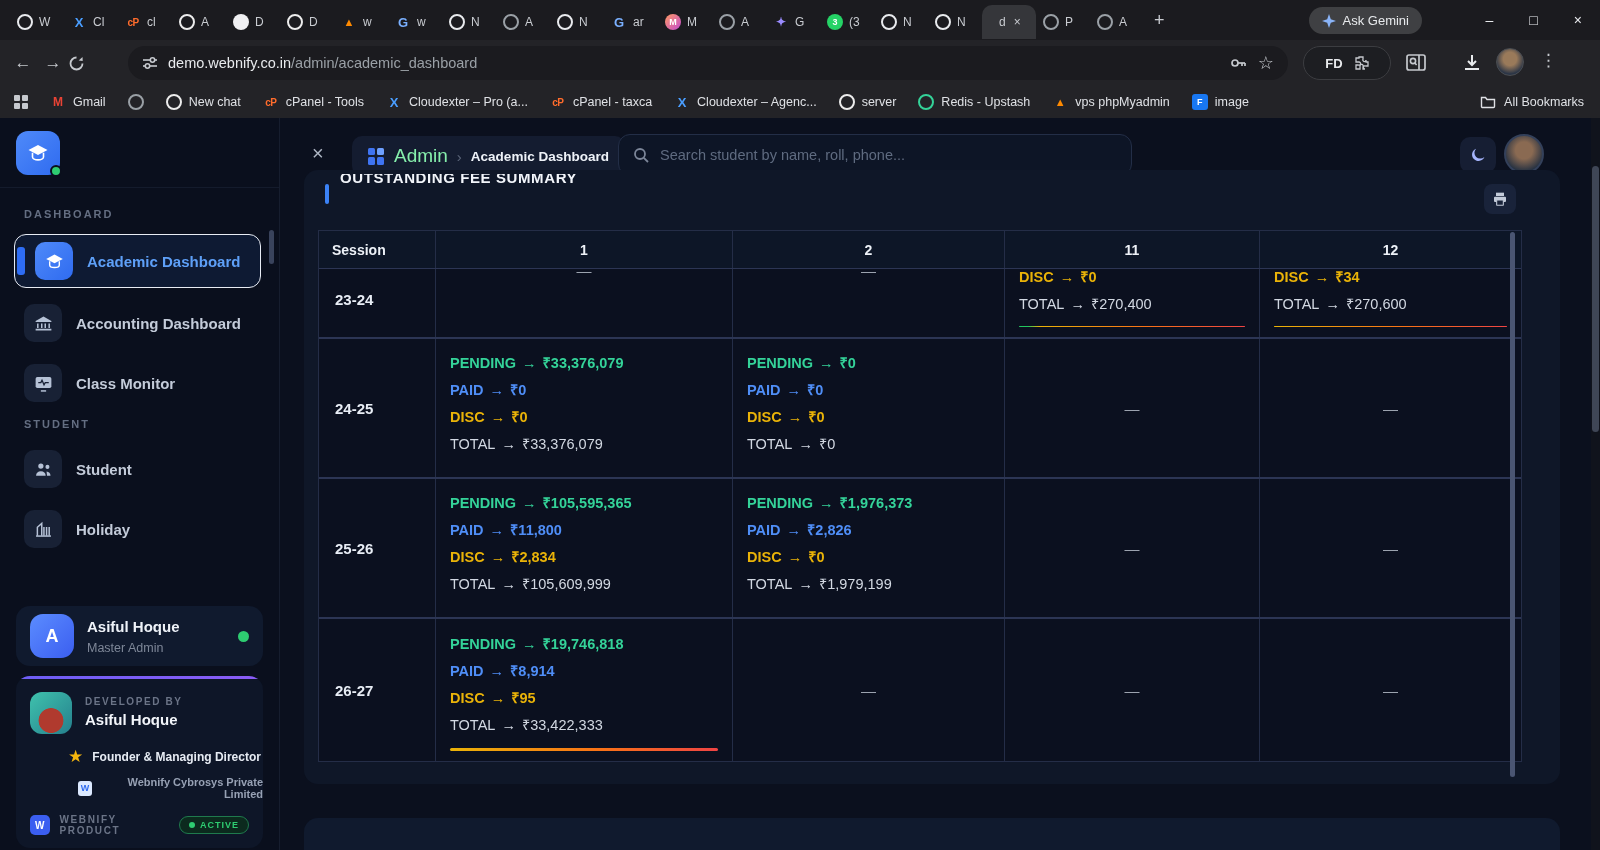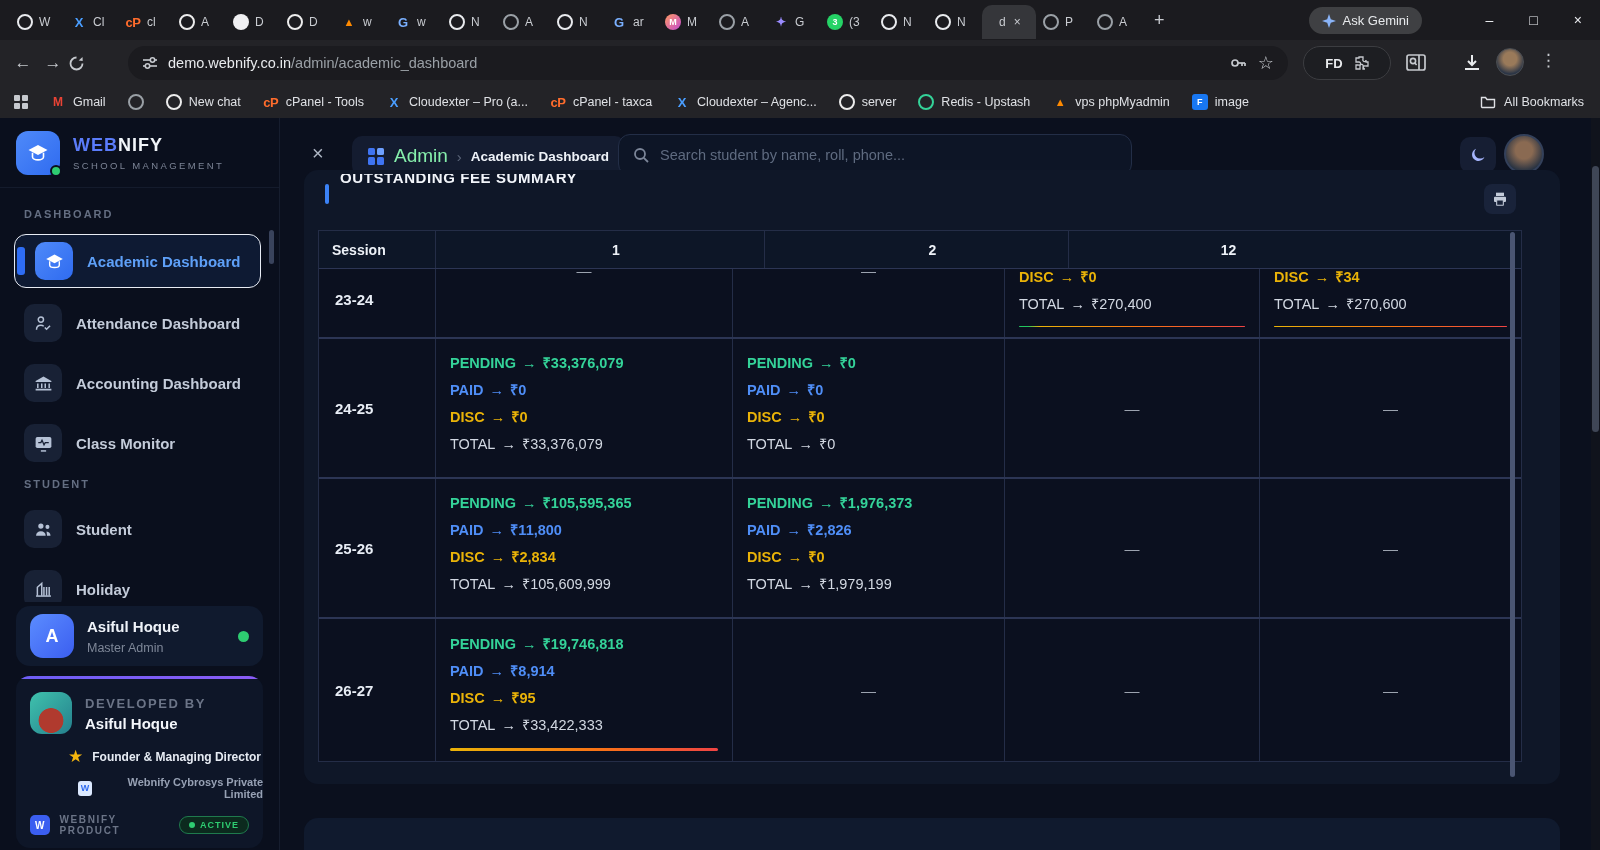--- a/index.html
+++ b/index.html
@@ -12,21 +12,21 @@
   #tabs { display:flex; align-items:center; height:40px; }
   .tab { display:flex; align-items:center; gap:6px; width:54px; height:34px; margin-top:4px;
     padding:0 7px; overflow:hidden; border-radius:10px 10px 0 0; cursor:default; }
   .tab.active { background:#35363a; }
   .tlabel { color:#c9ccd1; font-size:12px; white-space:nowrap; }
   .tclose { color:#c9ccd1; font-size:12px; margin-left:2px; }
   .fav { flex:0 0 16px; width:16px; height:16px; border-radius:50%; display:flex;
     align-items:center; justify-content:center; font-size:9px; font-weight:bold; }
   .fav-target { border:2.5px solid #e8eaed; }
   .fav-x { color:#4a9eff; font-size:13px; }
-  .fav-cpanel { color:#ff6c2c; font-size:13px; letter-spacing:-.5px; }
+  .fav-cpanel { color:#ff6c2c; font-size:10px; letter-spacing:-.5px; }
   .fav-openai { border:2.5px solid #ececec; }
   .fav-github { background:#f0f0f2; }
   .fav-flame { color:#ff8a00; font-size:11px; }
   .fav-google { color:#7ab0ff; font-size:13px; }
   .fav-gemini { color:#9b8cff; font-size:12px; }
   .fav-wa { background:#25d366; color:#fff; }
   .fav-m { background:linear-gradient(135deg,#ff9a62,#c44bd1); color:#fff; }
   .fav-globe { border:2px solid #9aa0a6; position:relative; }
   .fav-redis { border:2.5px solid #34d399; }
   .fav-gmail { color:#ea4335; font-size:12px; }
@@ -97,21 +97,21 @@
   #user-card .uav { width:44px; height:44px; border-radius:13px; background:linear-gradient(135deg,#5b8cff,#3b5ef0);
     color:#fff; font-weight:bold; font-size:18px; display:flex; align-items:center; justify-content:center; }
   #user-card .uname { font-size:15px; font-weight:bold; color:#eef2f8; }
   #user-card .urole { font-size:12.5px; color:#7e8798; margin-top:6px; }
   #user-card .ustatus { margin-left:auto; width:11px; height:11px; border-radius:50%; background:var(--active); }
   #dev-card { margin:10px 16px 0; background:#0e1628; border-radius:14px; overflow:hidden; padding-bottom:12px; }
   #dev-card .topbar { height:3px; background:linear-gradient(90deg,#6d5ef5,#8b5cf6); }
   .dev-row1 { display:flex; gap:13px; padding:13px 14px 0; }
   .dev-photo { width:42px; height:42px; border-radius:12px;
     background:radial-gradient(circle at 50% 68%, #b03a2e 0 34%, transparent 36%), linear-gradient(135deg,#3fc2ad,#25808d); }
-  .dev-heading { font-size:13px; font-weight:bold; color:#6b7487; letter-spacing:1.6px; margin-top:4px; }
+  .dev-heading { font-size:10px; font-weight:bold; color:#6b7487; letter-spacing:1.6px; margin-top:4px; }
   .dev-name { font-size:15px; font-weight:bold; color:#f2f5fa; margin-top:4px; }
   .dev-row2 { display:flex; align-items:center; gap:9px; margin:12px 0 0 52px; }
   .dev-star { color:#f5b60e; font-size:17px; }
   .dev-title { font-size:12px; font-weight:bold; color:#e6ebf3; }
   .dev-row3 { display:flex; align-items:center; gap:8px; margin:9px 0 0 62px; }
   .dev-wicon { width:15px; height:15px; border-radius:3px; background:#dce9ff; color:#2f6bf0;
     font-size:9px; font-weight:bold; display:flex; align-items:center; justify-content:center; }
   .dev-company { font-size:11px; font-weight:600; color:#97a1b4;text-align:right; }
   .dev-row4 { display:flex; align-items:center; margin:14px 14px 0; }
   .dev-badge { width:20px; height:20px; border-radius:5px; background:#3b5ef0; color:#fff; font-size:10px;
@@ -145,21 +145,21 @@
   #fee-card { position:absolute; left:24px; top:52px; width:1256px; height:614px; background:#0f1728;
     border-radius:14px; overflow:hidden; }
   #title-bar-accent { position:absolute; left:21px; top:14px; width:4px; height:20px; border-radius:2px; background:var(--accent); }
   #title-clip { position:absolute; left:36px; top:4px; width:600px; height:24px; overflow:hidden; }
   #title-clip span { display:block; margin-top:-5px; font-size:15px; font-weight:bold; letter-spacing:.6px; color:#f2f5fa; }
   #print-btn { position:absolute; left:1180px; top:14px; width:32px; height:30px; border-radius:8px;
     background:#19233a; display:flex; align-items:center; justify-content:center; cursor:pointer; }
 
   #fee-table { position:absolute; left:14px; top:60px; width:1204px; border:1px solid #242d47; }
   .gridrow { display:grid; grid-template-columns:117px 297px 272px 255px 261px; }
-  #fee-table-head { height:38px; border-bottom:1px solid #2c3554; background:#0d1627;gap:32px; }
+  #fee-table-head { height:38px; border-bottom:1px solid #2c3554; background:#0d1627; }
   .th { display:flex; align-items:center; justify-content:center; font-size:14px; font-weight:bold;
     color:#edf1f7; border-right:1px solid #242d47; }
   .th:last-child { border-right:none; }
   .th-session { justify-content:flex-start; padding-left:13px; }
   .trow { border-bottom:2px solid #2c3554; background:#0b101f; }
   .trow:last-child { border-bottom:none; }
   .td { border-right:1px solid #242d47; overflow:hidden; }
   .td:last-child { border-right:none; }
   .session { display:flex; align-items:center; padding-left:16px; font-size:15px; font-weight:bold; color:#e8edf5; }
   .dashcell { display:flex; align-items:center; justify-content:center; color:#9ca3af; font-size:15px; }
@@ -404,46 +404,32 @@
 
   <aside id="sidebar">
     <div id="brand">
       <div id="brand-logo">
         <svg width="24" height="24" viewBox="0 0 24 24">
           <path d="M12 4 2.5 9l9.5 5 9.5-5z" fill="#fff"></path>
           <path d="M6.5 11.8V16c0 1.6 2.5 2.9 5.5 2.9s5.5-1.3 5.5-2.9v-4.2" fill="none" stroke="#fff" stroke-width="1.6"></path>
         </svg>
         <span class="dot"></span>
       </div>
-      <div>
-        <div id="brand-name"><span class="b1">WEB</span><span class="b2">NIFY</span></div>
-        <div id="brand-sub">SCHOOL MANAGEMENT</div>
-      </div>
     </div>
     <div id="side-menu">
         <div class="sec-label">DASHBOARD</div>
         <div class="sitem active">
           <span class="sliver"></span>
           <span class="tile">
             <svg width="21" height="21" viewBox="0 0 24 24">
               <path d="M12 4 2.5 9l9.5 5 9.5-5z" fill="#fff"></path>
               <path d="M6.5 11.8V16c0 1.6 2.5 2.9 5.5 2.9s5.5-1.3 5.5-2.9v-4.2" fill="none" stroke="#fff" stroke-width="1.6"></path>
             </svg>
           </span>
           <span class="slabel">Academic Dashboard</span>
-        </div>
-        <div class="sitem">
-          <span class="tile">
-            <svg width="21" height="21" viewBox="0 0 24 24">
-              <circle cx="9" cy="7.5" r="3" fill="none" stroke="#b6c2d6" stroke-width="1.7"></circle>
-              <path d="M4 19c0-3 2.2-5 5-5 1.3 0 2.4.4 3.3 1.1" fill="none" stroke="#b6c2d6" stroke-width="1.7"></path>
-              <path d="M13.5 16.5l2 2 4-4" fill="none" stroke="#b6c2d6" stroke-width="1.8"></path>
-            </svg>
-          </span>
-          <span class="slabel">Attendance Dashboard</span>
         </div>
         <div class="sitem">
           <span class="tile">
             <svg width="21" height="21" viewBox="0 0 24 24">
               <path d="M3 9l9-5 9 5v1.2H3z" fill="#b6c2d6"></path>
               <path d="M5.5 12v5M10 12v5M14 12v5M18.5 12v5" stroke="#b6c2d6" stroke-width="1.7"></path>
               <rect x="3" y="18" width="18" height="2" fill="#b6c2d6"></rect>
             </svg>
           </span>
           <span class="slabel">Accounting Dashboard</span>
@@ -557,20 +543,21 @@
           <rect x="6" y="2.5" width="12" height="5" fill="#c3cbd9"></rect>
           <rect x="3" y="8.5" width="18" height="8" rx="1.5" fill="#c3cbd9"></rect>
           <rect x="7" y="13.5" width="10" height="8" rx="1" fill="#19233a" stroke="#c3cbd9" stroke-width="1.6"></rect>
         </svg>
       </div>
       <div id="fee-table">
         <div id="fee-table-head" class="gridrow">
             <div class="th th-session">Session</div>
             <div class="th">1</div>
             <div class="th">2</div>
+            <div class="th">11</div>
             <div class="th">12</div>
           </div>
         <div id="fee-table-body">
             <div class="gridrow trow clipped" style="height: 70px;">
               <div class="td session">
                 <span>23-24</span>
               </div>
               <div class="td dashcell">
                 <span>—</span>
               </div>

